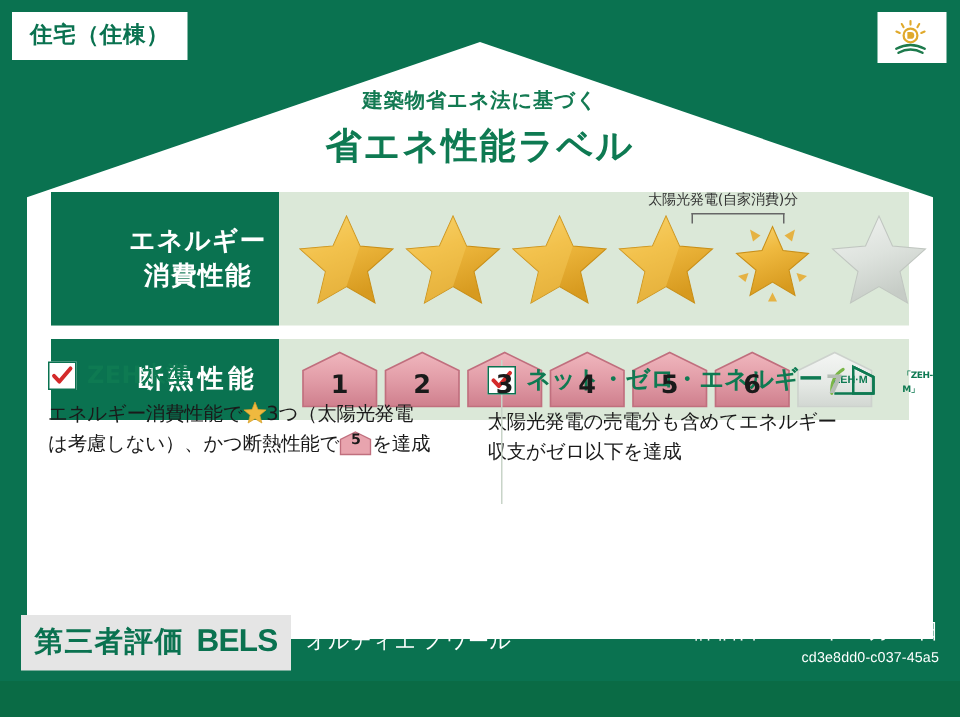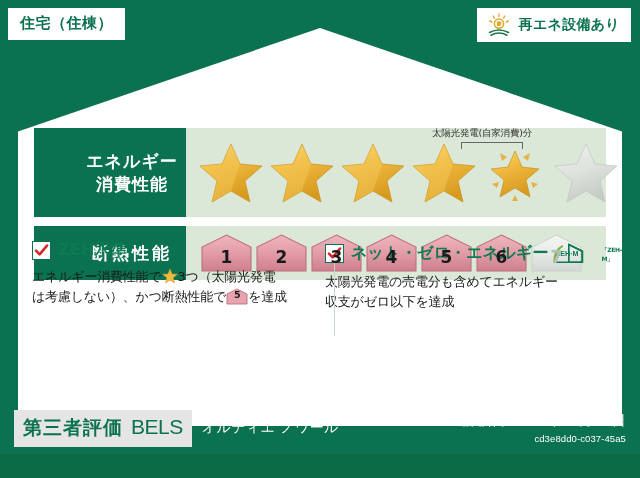--- a/index.html
+++ b/index.html
@@ -185,21 +185,21 @@
     display: flex; align-items: center;
     z-index: 5;
   }
   .bels-box {
     margin-left: 14px;
     background: #e5e5e5;
     padding: 5px 9px 6px 9px;
     display: flex; align-items: baseline; gap: 8px;
   }
   .bels-ja { color: #0a7250; font-size: 19px; font-weight: bold; letter-spacing: 1px; }
-  .bels-en { color: #0a7250; font-size: 21px; font-weight: normal; letter-spacing: -0.5px; font-family: "Liberation Sans", sans-serif;}
+  .bels-en { color: #0a7250; font-size: 21px; font-weight: bold; letter-spacing: -0.5px; font-family: "Liberation Sans", sans-serif;}
   .bldg-name {
     color: #ffffff; font-size: 14px; margin-left: 10px;
     letter-spacing: 0.4px;
   }
   .footer-right {
     margin-left: auto; margin-right: 14px;
     text-align: right; color: #ffffff;
   }
   .eval-date { font-size: 14px; letter-spacing: 0.2px; }
   .eval-id { font-size: 9.5px; margin-top: 3px; letter-spacing: 0.1px; font-family: "Liberation Sans", sans-serif;}
@@ -220,27 +220,30 @@
           <line x1="18.8" y1="3.0" x2="17.6" y2="5.1"></line>
           <line x1="3.6" y1="8.0" x2="5.8" y2="9.0"></line>
           <line x1="22.4" y1="8.0" x2="20.2" y2="9.0"></line>
         </g>
         <circle cx="13" cy="10.6" r="4.6" fill="none" stroke="#e0a92c" stroke-width="1.5"></circle>
         <path d="M10.9 8.3 h2.3 a2.3 2.3 0 0 1 0 4.6 h-2.3 z" fill="#e0a92c"></path>
         <path d="M3.5 19.5 Q13 14.4 22.5 19.5" fill="none" stroke="#1d7a4c" stroke-width="1.6" stroke-linecap="round"></path>
         <path d="M5.0 22.2 Q13 17.8 21.0 22.2" fill="none" stroke="#1d7a4c" stroke-width="1.6" stroke-linecap="round"></path>
       </svg>
     </span>
-    <span class="re-text">再エネ設備あり</span>
   </div>
 
   <div class="panel"></div>
 
   <div class="panel-inner">
 
+    <div class="title-wrap">
+      <div class="title-sub">建築物省エネ法に基づく</div>
+      <div class="title-main">省エネ性能ラベル</div>
+    </div>
 
     <div class="rows">
 
       <div class="row row-energy">
         <div class="row-label">
           <span>エネルギー</span>
           <span>消費性能</span>
         </div>
         <div class="row-content">
           <div class="stars">

